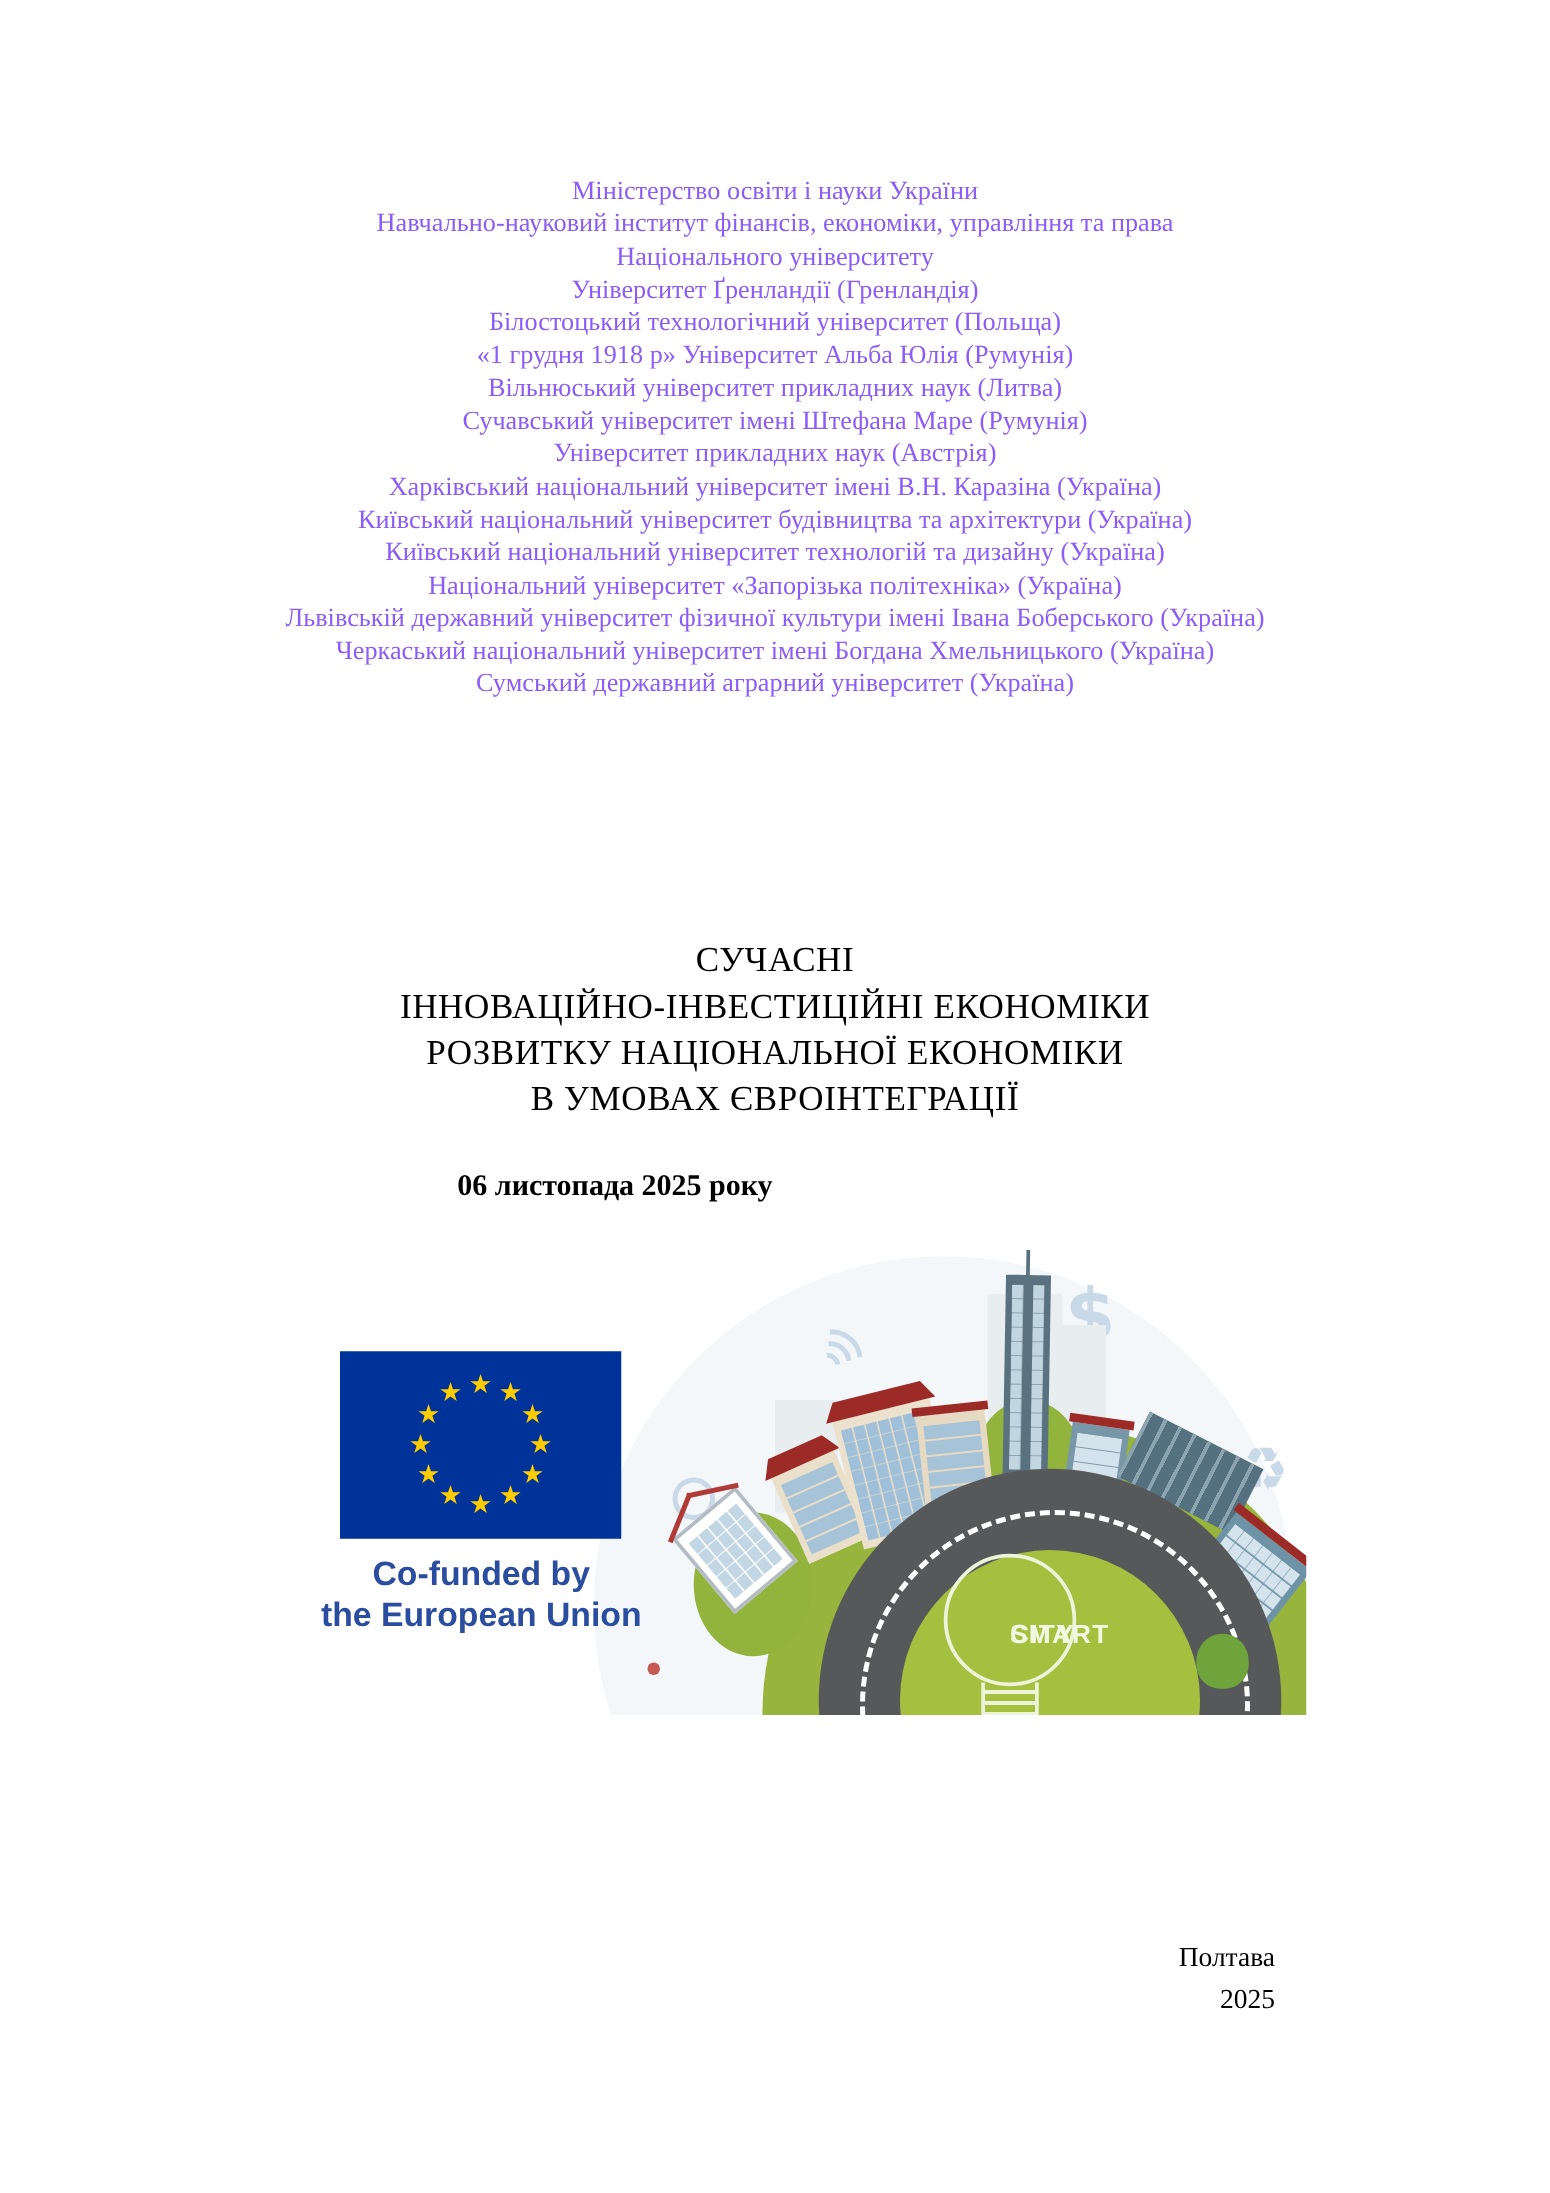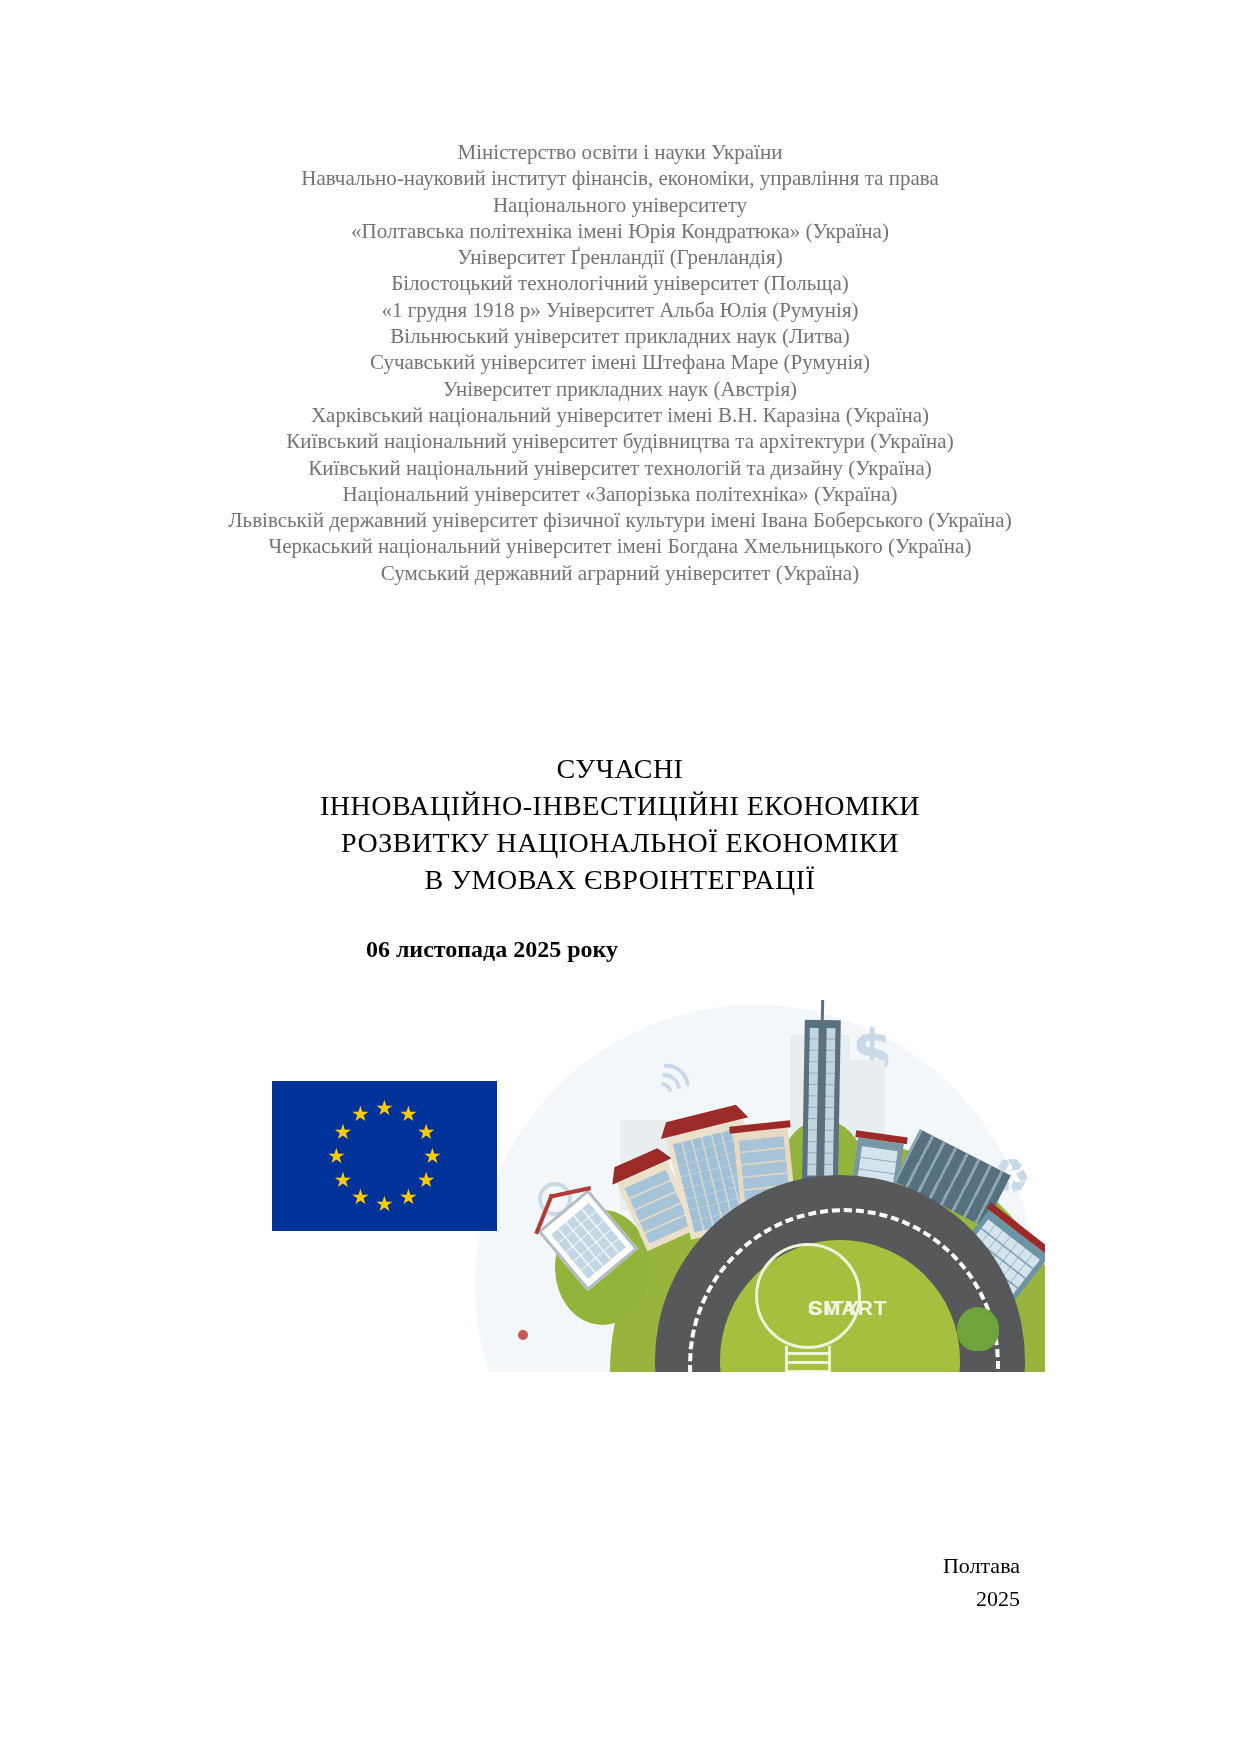--- a/index.html
+++ b/index.html
@@ -3,21 +3,21 @@
 <meta charset="utf-8">
 <style>
   html,body{margin:0;padding:0;background:#ffffff;}
   .page{
     position:relative; width:1240px; height:1754px; background:#ffffff;
     font-family:"Liberation Serif", serif; color:#000; overflow:hidden;
   }
   
   .institutions{
     position:absolute; left:60px; top:139px; width:1120px;
-    text-align:center; font-size:21px; line-height:26.3px; color:#737373;
+    text-align:center; font-size:21px; line-height:26.3px; color:#8b5cf6;
   }
   
   .title-block{
     position:absolute; left:0; top:750px; width:1240px;
     text-align:center; font-weight:normal; font-size:28px; line-height:37px;
     letter-spacing:.5px;
   }
   .date-line{
     position:absolute; left:0; top:936px; width:984px;
     text-align:center; font-weight:bold; font-size:24px;
@@ -100,21 +100,20 @@
 </style>
 </head>
 <body>
 
 <div class="page">
 
   <div class="institutions">
     <div>Міністерство освіти і науки України</div>
     <div>Навчально-науковий інститут фінансів, економіки, управління та права</div>
     <div>Національного університету</div>
-    <div>«Полтавська політехніка імені Юрія Кондратюка» (Україна)</div>
     <div>Університет Ґренландії (Гренландія)</div>
     <div>Білостоцький технологічний університет (Польща)</div>
     <div>«1 грудня 1918 р» Університет Альба Юлія (Румунія)</div>
     <div>Вільнюський університет прикладних наук (Литва)</div>
     <div>Сучавський університет імені Штефана Маре (Румунія)</div>
     <div>Університет прикладних наук (Австрія)</div>
     <div>Харківський національний університет імені В.Н. Каразіна (Україна)</div>
     <div>Київський національний університет будівництва та архітектури (Україна)</div>
     <div>Київський національний університет технологій та дизайну (Україна)</div>
     <div>Національний університет «Запорізька політехніка» (Україна)</div>
@@ -139,20 +138,24 @@
     <span class="eu-star" style="left:160.5px; top:74.5px">★</span>
     <span class="eu-star" style="left:154.1px; top:98.5px">★</span>
     <span class="eu-star" style="left:136.5px; top:116.1px">★</span>
     <span class="eu-star" style="left:112.5px; top:122.5px">★</span>
     <span class="eu-star" style="left:88.5px;  top:116.1px">★</span>
     <span class="eu-star" style="left:70.9px;  top:98.5px">★</span>
     <span class="eu-star" style="left:64.5px;  top:74.5px">★</span>
     <span class="eu-star" style="left:70.9px;  top:50.5px">★</span>
     <span class="eu-star" style="left:88.5px;  top:32.9px">★</span>
   </div>
+  <div class="eu-caption">
+    <div>Co-funded by</div>
+    <div>the European Union</div>
+  </div>
 
   <div class="sc">
     <div class="sc-bg"></div>
 
     <div class="faint dollar-ic">$</div>
     <div class="faint recycle-ic">♻</div>
     <div class="magnifier">
         <span class="handle"></span>
       </div>
     <div class="wifi">

